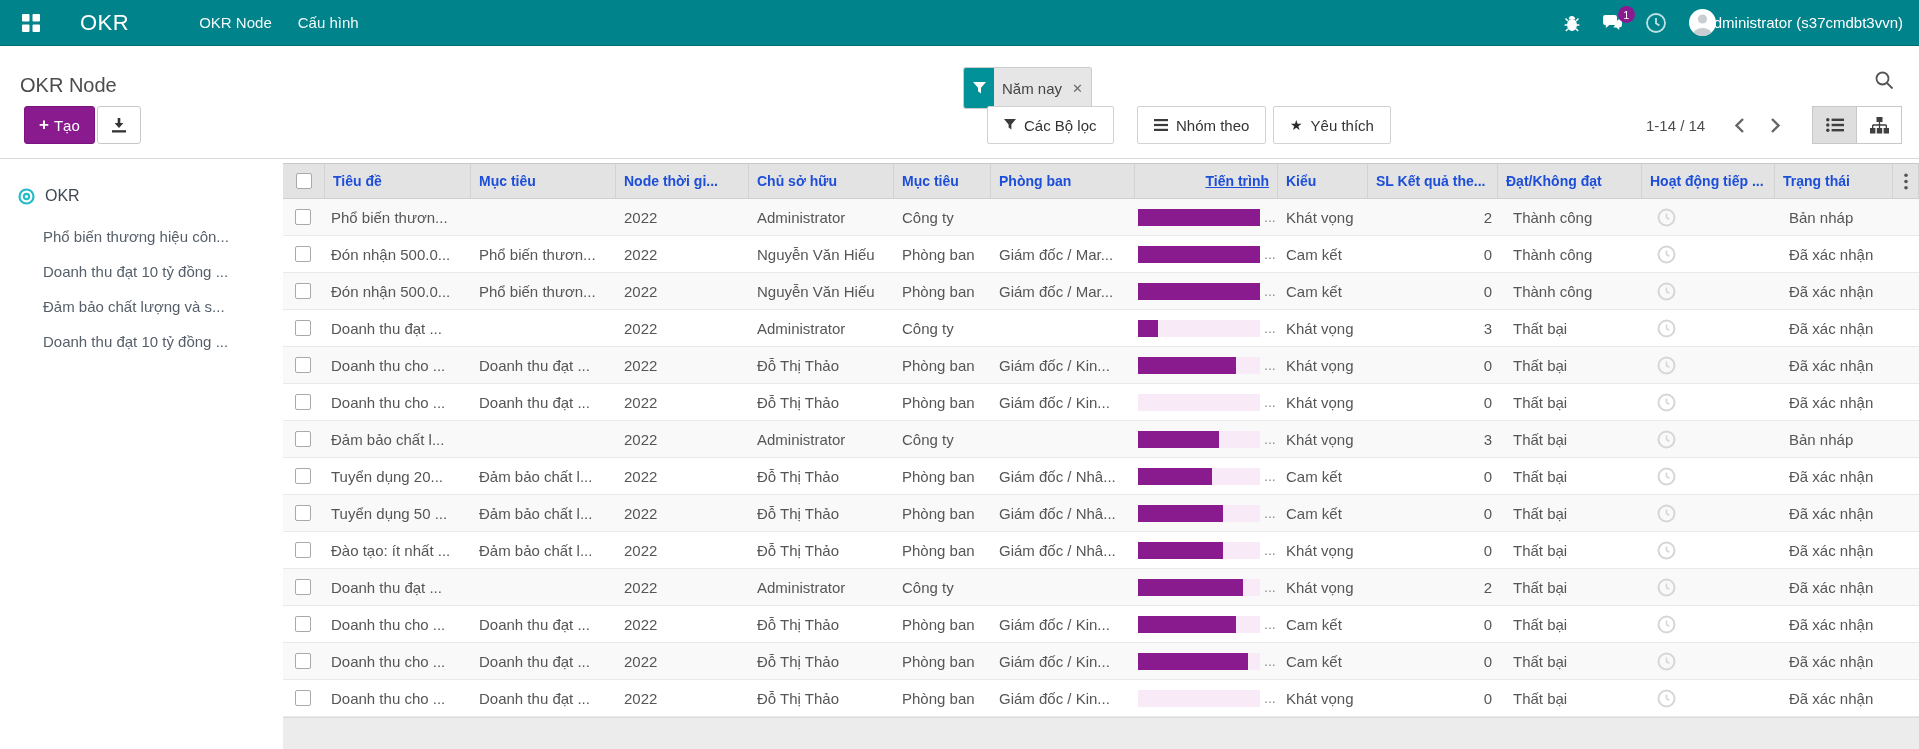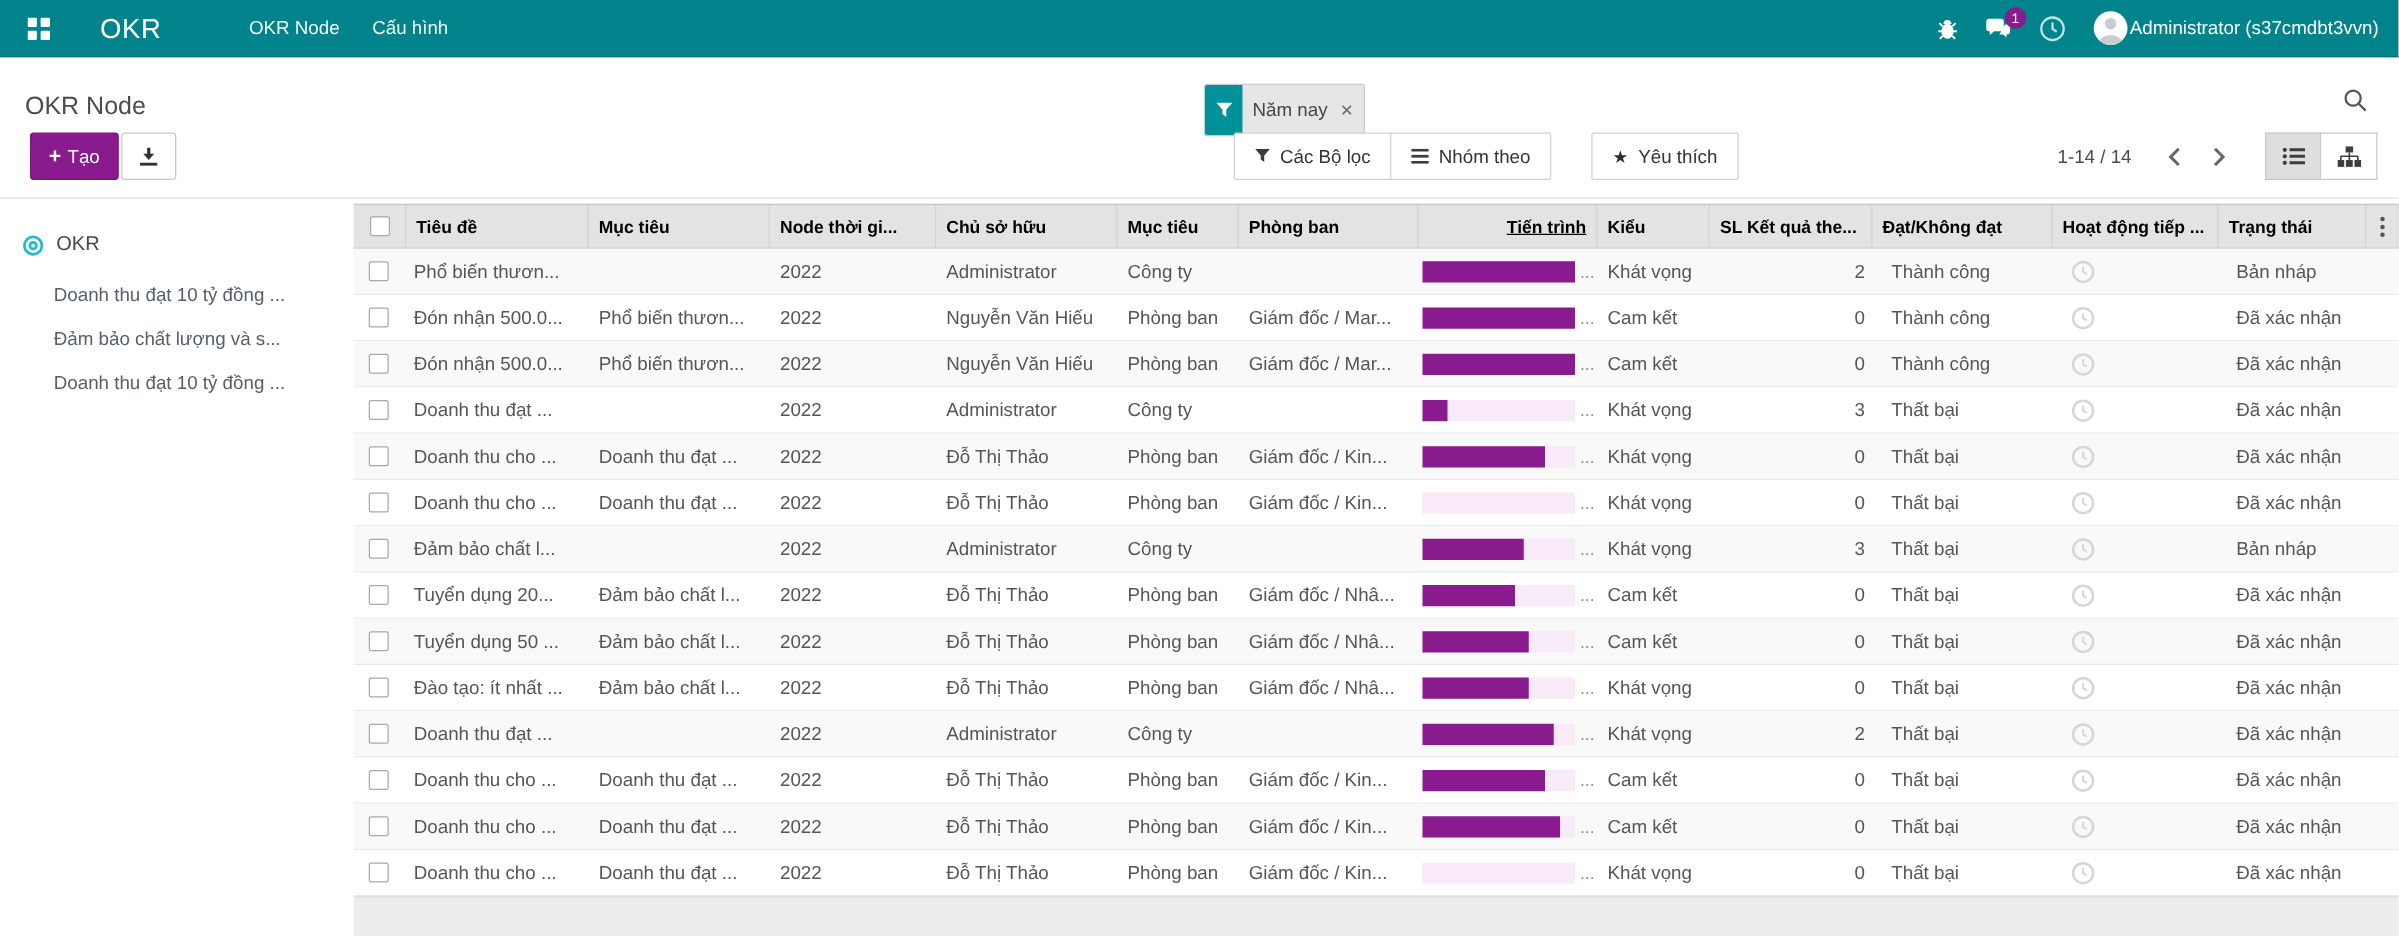--- a/index.html
+++ b/index.html
@@ -15,21 +15,21 @@
   .nav-menus { display:flex; margin-left:70px; gap:26px; }
   .nav-menu { font-size:15px; color:rgba(255,255,255,0.95); cursor:pointer; }
   .nav-right { margin-left:auto; display:flex; align-items:center; margin-right:16px; gap:22px; }
   .nav-iconwrap { position:relative; cursor:pointer; display:flex; align-items:center; }
   .nav-badge { position:absolute; top:-8px; right:-12px; min-width:17px; height:17px; border-radius:9px;
                background:#8a1b8f; color:#fff; font-size:11px; display:flex; align-items:center;
                justify-content:center; padding:0 4px; }
   .avatar { width:27px; height:27px; border-radius:50%; background:#fff; overflow:hidden;
             display:flex; align-items:flex-end; justify-content:center; }
   .user-name { font-size:15px; margin-left:-12px; cursor:pointer; }
-  .user-block { display:flex; align-items:center; gap:14px; cursor:pointer; }
+  .user-block { display:flex; align-items:center; cursor:pointer; }
 
   
   .control-panel { position:absolute; left:0; top:46px; width:100%; height:113px; background:#fff;
                    border-bottom:1px solid #d9d9d9; }
   .page-title { position:absolute; left:20px; top:28px; font-size:20px; color:#4c4c4c; }
   .create-btn { position:absolute; left:24px; top:60px; height:38px; padding:0 14px; background:#8a1b8f;
                 color:#fff; font-size:15px; border:1px solid #7a1280; border-radius:3px; display:flex;
                 align-items:center; gap:5px; cursor:pointer; }
   .create-plus { font-size:17px; font-weight:bold; }
   .export-btn { position:absolute; left:97px; top:60px; width:44px; height:38px; background:#fff;
@@ -44,21 +44,21 @@
   .facet-close { display:flex; align-items:center; padding:0 8px 0 2px; color:#6c6c6c; font-size:13px; cursor:pointer; }
   .search-input { position:absolute; left:1097px; top:21px; width:640px; height:30px; border:none;
                   outline:none; font-size:16px; color:#444; font-family:"Liberation Sans",sans-serif; background:transparent; }
   .search-input::placeholder { color:#9b9b9b; }
   .search-glass { position:absolute; left:1874px; top:24px; cursor:pointer; }
 
   .cp-btn { position:absolute; top:60px; height:38px; background:#fff; border:1px solid #d2d2d2;
             border-radius:2px; display:flex; align-items:center; gap:8px; padding:0 16px; font-size:15px;
             color:#333; cursor:pointer; }
   .btn-filters { left:963px;margin-left:24px; }
-  .btn-groupby { left:1112px; }
+  .btn-groupby { left:1137px; }
   .btn-favorites { left:1273px; }
   .star-glyph { font-size:14px; color:#2b2b2b; line-height:1; }
 
   .pager-text { position:absolute; left:1646px; top:60px; height:38px; display:flex; align-items:center;
                 font-size:15px; color:#4c4c4c; }
   .pager-prev { position:absolute; left:1722px; top:60px; width:34px; height:38px; display:flex;
                 align-items:center; justify-content:center; cursor:pointer; }
   .pager-next { position:absolute; left:1758px; top:60px; width:34px; height:38px; display:flex;
                 align-items:center; justify-content:center; cursor:pointer; }
   .switcher { position:absolute; left:1812px; top:60px; display:flex; }
@@ -75,21 +75,21 @@
                gap:10px; font-size:16px; color:#3f4750; cursor:pointer; }
   .side-list { margin-top:8px; }
   .side-item { height:35px; display:flex; align-items:center; padding-left:43px; font-size:15px;
                color:#57606a; cursor:pointer; white-space:nowrap; overflow:hidden; }
   .side-item.selected { height:36px; background:#d2eaf1; color:#4b545e; }
 
   .table-area { position:absolute; left:283px; right:0; top:0; bottom:0; background:#fff; }
   .o-list { margin-top:4px; --cols:42px 146px 145px 133px 145px 97px 144px 143px 90px 130px 144px 133px 118px 26px; }
   .thead { display:grid; grid-template-columns:var(--cols); height:36px; background:#e3e3e3;
            border-top:1px solid #c9c9c9; border-bottom:1px solid #cfcfcf; }
-  .th { display:flex; align-items:center; padding:0 8px; font-size:14px; font-weight:bold; color:#000000;
+  .th { display:flex; align-items:center; padding:0 8px; font-size:14px; font-weight:bold; color:#1d4ed8;
         border-right:1px solid #d2d2d2; white-space:nowrap; overflow:hidden; cursor:pointer; }
   .th.right { justify-content:flex-end;text-decoration:underline; }
   .th.center { justify-content:center; padding:0; }
   .trow { display:grid; grid-template-columns:var(--cols); height:37px; border-bottom:1px solid #e9e9e9;
           background:#fff; cursor:pointer; }
   .trow:nth-child(odd) { background:#f9f9f9; }
   .td { display:flex; align-items:center; padding:0 8px; font-size:15px; color:#565656;
         white-space:nowrap; overflow:hidden; }
   .td.right { justify-content:flex-end; }
   .td.cb-cell { padding-left:12px; }
@@ -262,20 +262,23 @@
     <div class="sidebar">
       <div class="side-root">
         <svg width="17" height="17" viewBox="0 0 17 17" fill="none">
             <circle cx="8.5" cy="8.5" r="7" stroke="#23bccb" stroke-width="2.2"></circle>
             <circle cx="8.5" cy="8.5" r="2.6" stroke="#23bccb" stroke-width="2.2"></circle>
           </svg>
         <span>OKR</span>
       </div>
       <div class="side-list">
           <div class="side-item">
+    <span>Phổ biến thương hiệu côn...</span>
+  </div>
+          <div class="side-item">
     <span>Doanh thu đạt 10 tỷ đồng ...</span>
   </div>
           <div class="side-item">
     <span>Đảm bảo chất lượng và s...</span>
   </div>
           <div class="side-item">
     <span>Doanh thu đạt 10 tỷ đồng ...</span>
   </div>
         </div>
     </div>

